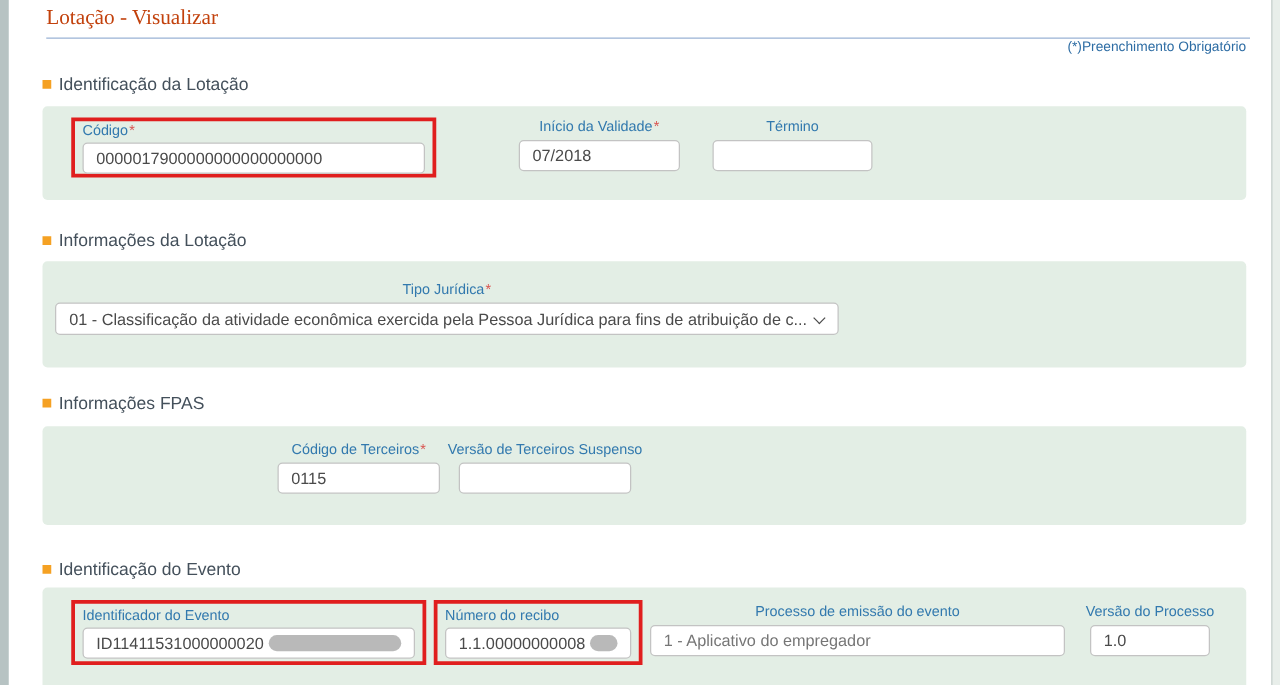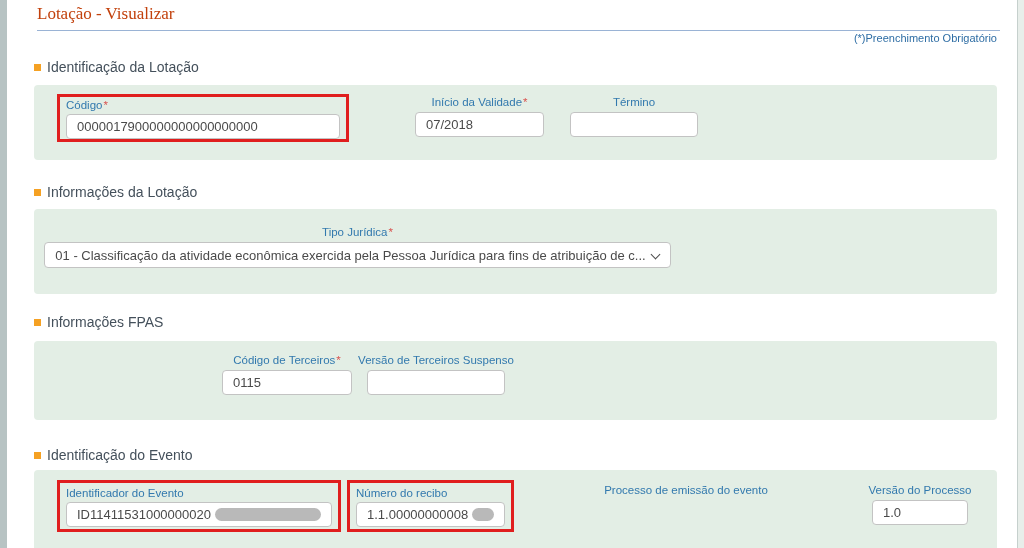--- a/index.html
+++ b/index.html
@@ -149,20 +149,21 @@
     <div class="hl-box" style="left:299px; top:10px; width:167px; height:52px; padding-top:4px;margin-left:14px;">
       <span class="field-label">Número do recibo</span>
       <div class="tbox valwrap">
         <span>1.1.00000000008</span>
         <span class="redact" style="width:50px;"></span>
       </div>
     </div>
 
     <div class="field" style="left:486px; top:14px; width:332px;">
       <span class="field-label">Processo de emissão do evento</span>
+      <input class="tbox dim" readonly="" value="1 - Aplicativo do empregador" style="">
     </div>
 
     <div class="field" style="left:838px; top:14px; width:96px;">
       <span class="field-label">Versão do Processo</span>
       <input class="tbox" readonly="" value="1.0" style="">
     </div>
   </div>
 </div>
 
 </body></html>

